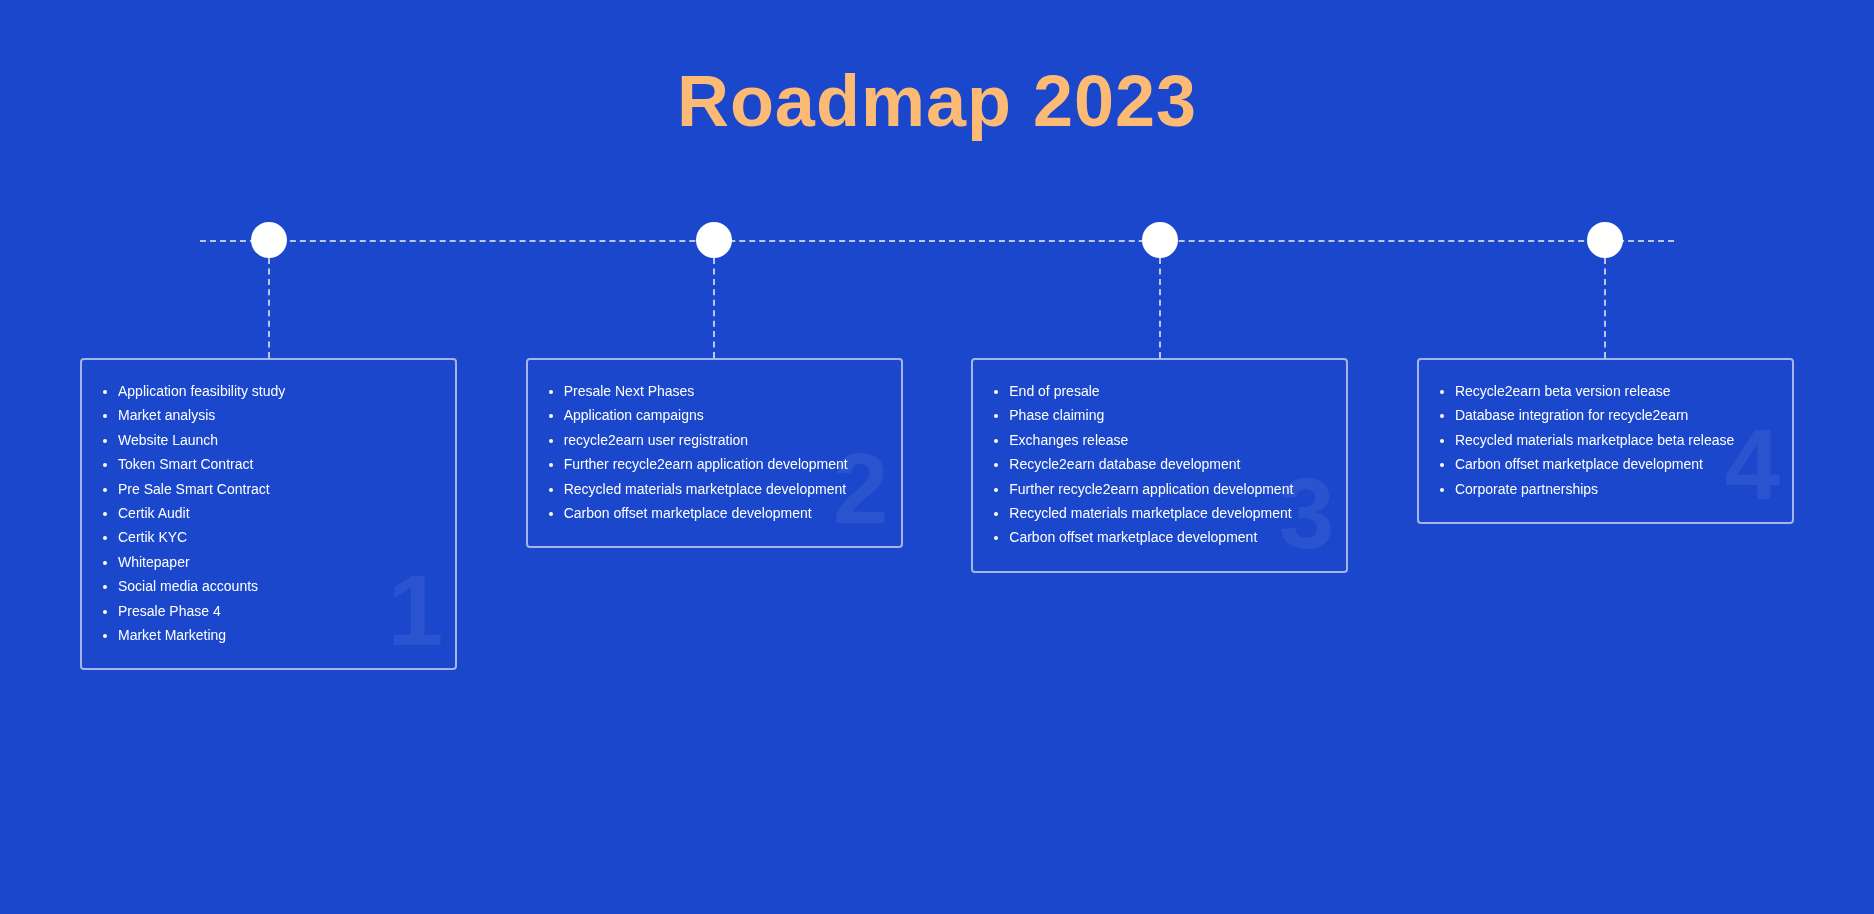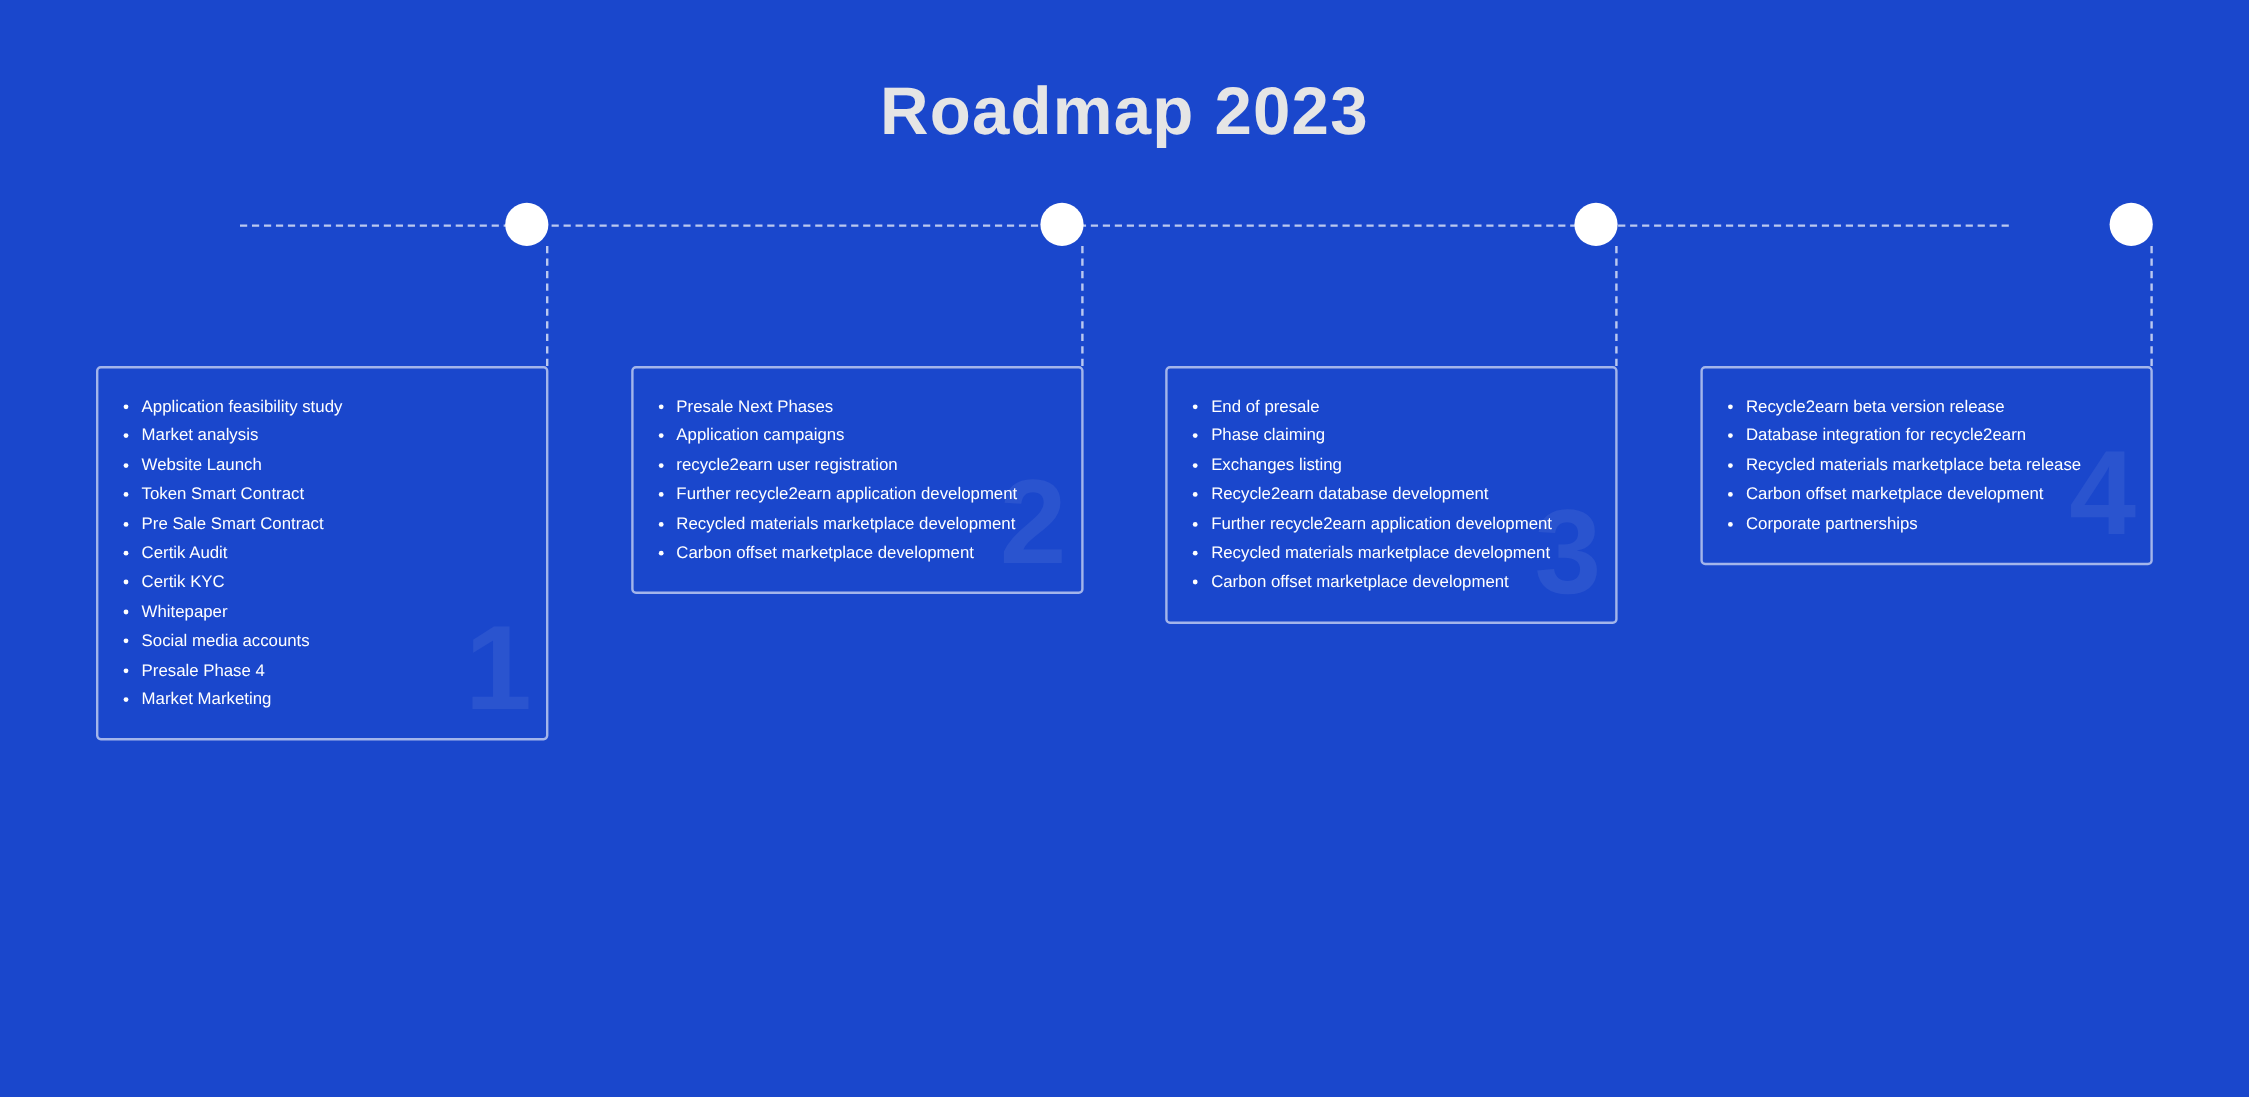--- a/index.html
+++ b/index.html
@@ -7,25 +7,25 @@
       background-color: #1a47cc;
       font-family: Arial, sans-serif;
       width: 1874px;
       min-height: 914px;
       display: flex;
       flex-direction: column;
       align-items: center;
       overflow: hidden;
     }
     .page-title {
-      color: #e5e5e5;
-      font-size: 56px;
+      color: #fdba74;
+      font-size: 72px;
       font-weight: 900;
       margin-top: 60px;
-      margin-bottom: 44px;
+      margin-bottom: 80px;
       text-align: center;
       letter-spacing: 1px;
     }
     .roadmap-container {
       width: 100%;
       padding: 0 80px;
       position: relative;
     }
     
     .timeline-line {
@@ -38,21 +38,21 @@
     }
     .timeline-row {
       display: flex;
       justify-content: space-between;
       align-items: flex-start;
       position: relative;
     }
     .timeline-column {
       display: flex;
       flex-direction: column;
-      align-items: flex-end;
+      align-items: center;
       width: 22%;
       position: relative;
     }
     
     .timeline-node {
       width: 36px;
       height: 36px;
       border-radius: 50%;
       background-color: #ffffff;
       z-index: 2;
@@ -143,21 +143,21 @@
           <div class="watermark">2</div>
         </div>
       </div>
       <div class="timeline-column">
         <div class="timeline-node"></div>
         <div class="timeline-connector"></div>
         <div class="phase-card">
           <ul>
             <li>End of presale</li>
             <li>Phase claiming</li>
-            <li>Exchanges listing</li>
+            <li>Exchanges release</li>
             <li>Recycle2earn database development</li>
             <li>Further recycle2earn application development</li>
             <li>Recycled materials marketplace development</li>
             <li>Carbon offset marketplace development</li>
           </ul>
           <div class="watermark">3</div>
         </div>
       </div>
       <div class="timeline-column">
         <div class="timeline-node"></div>

